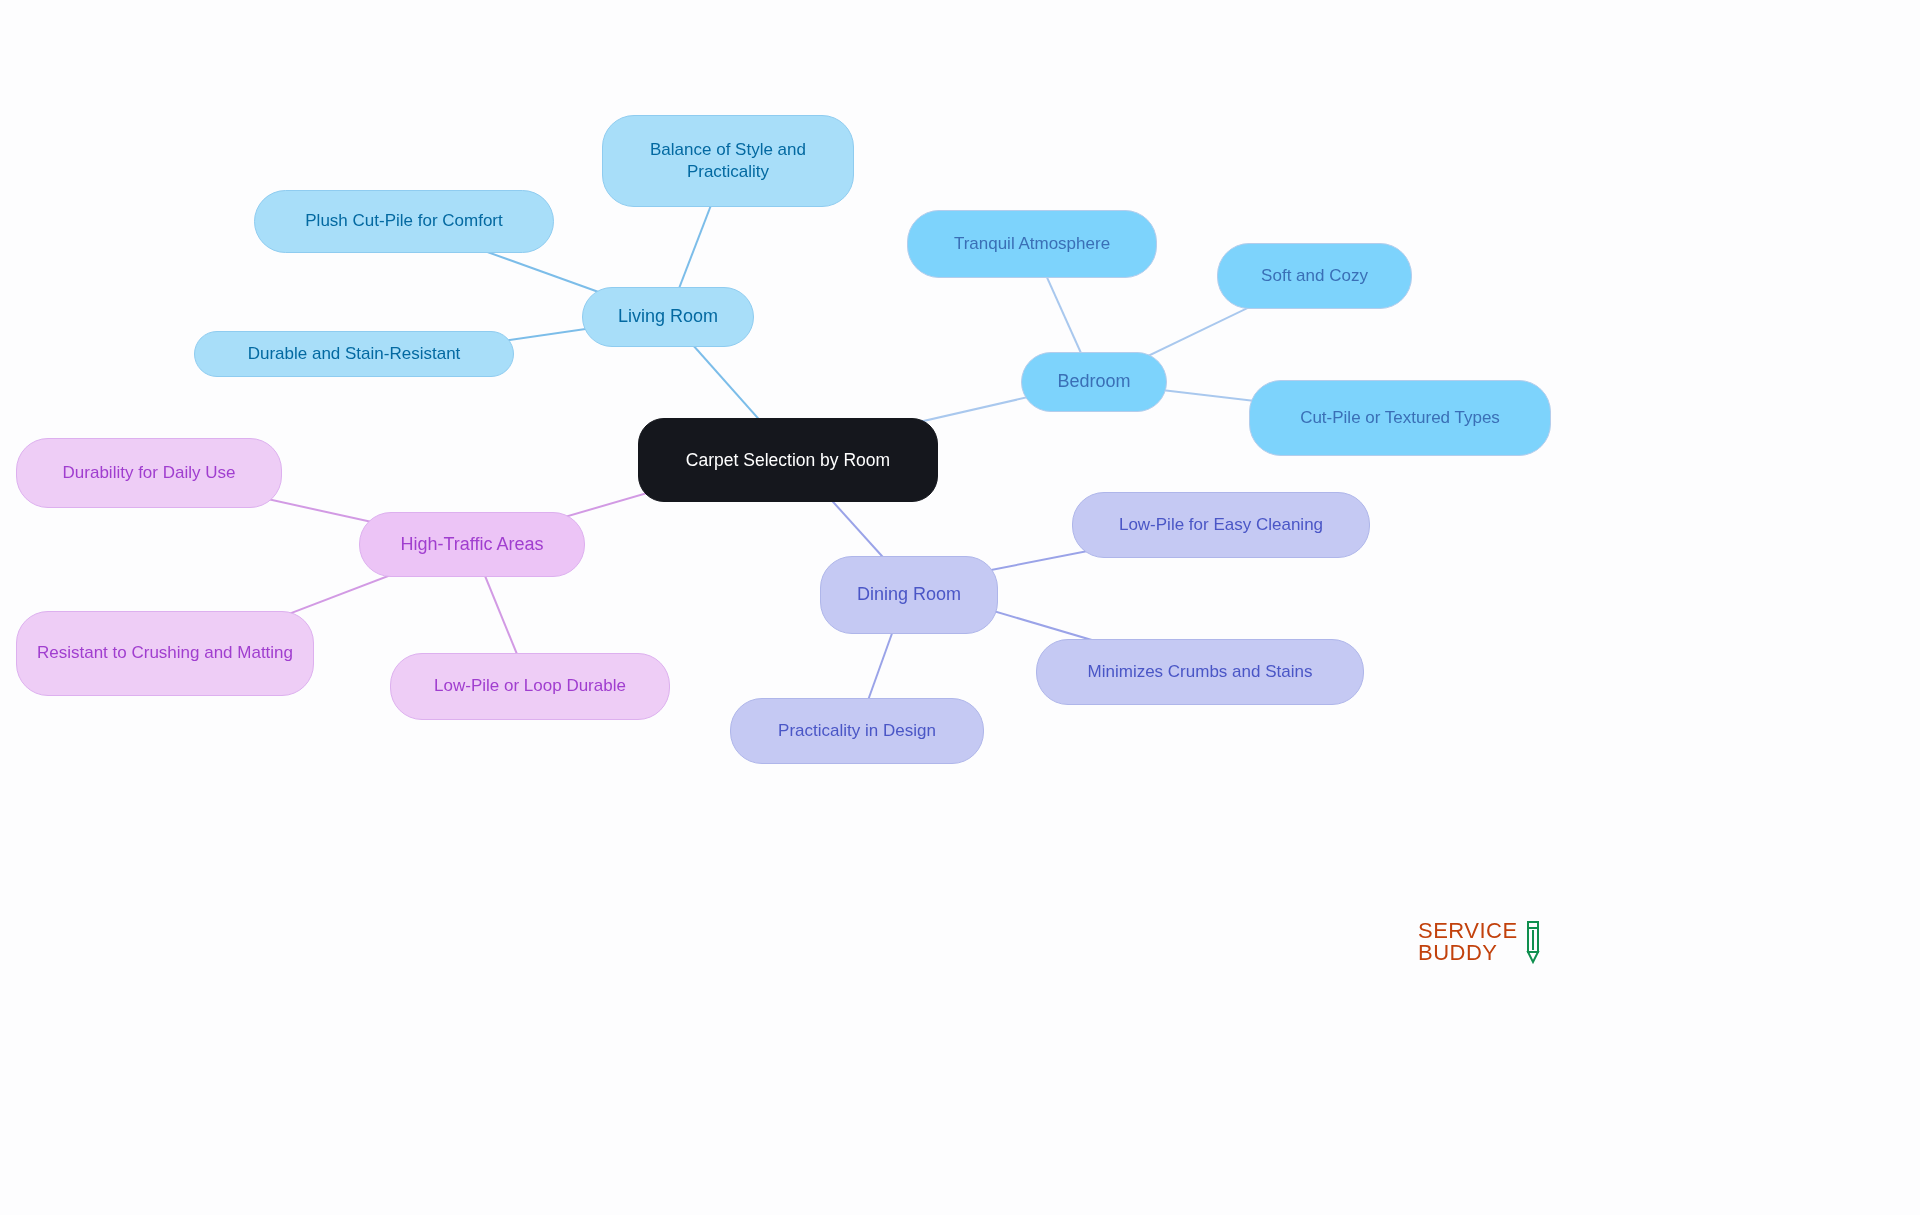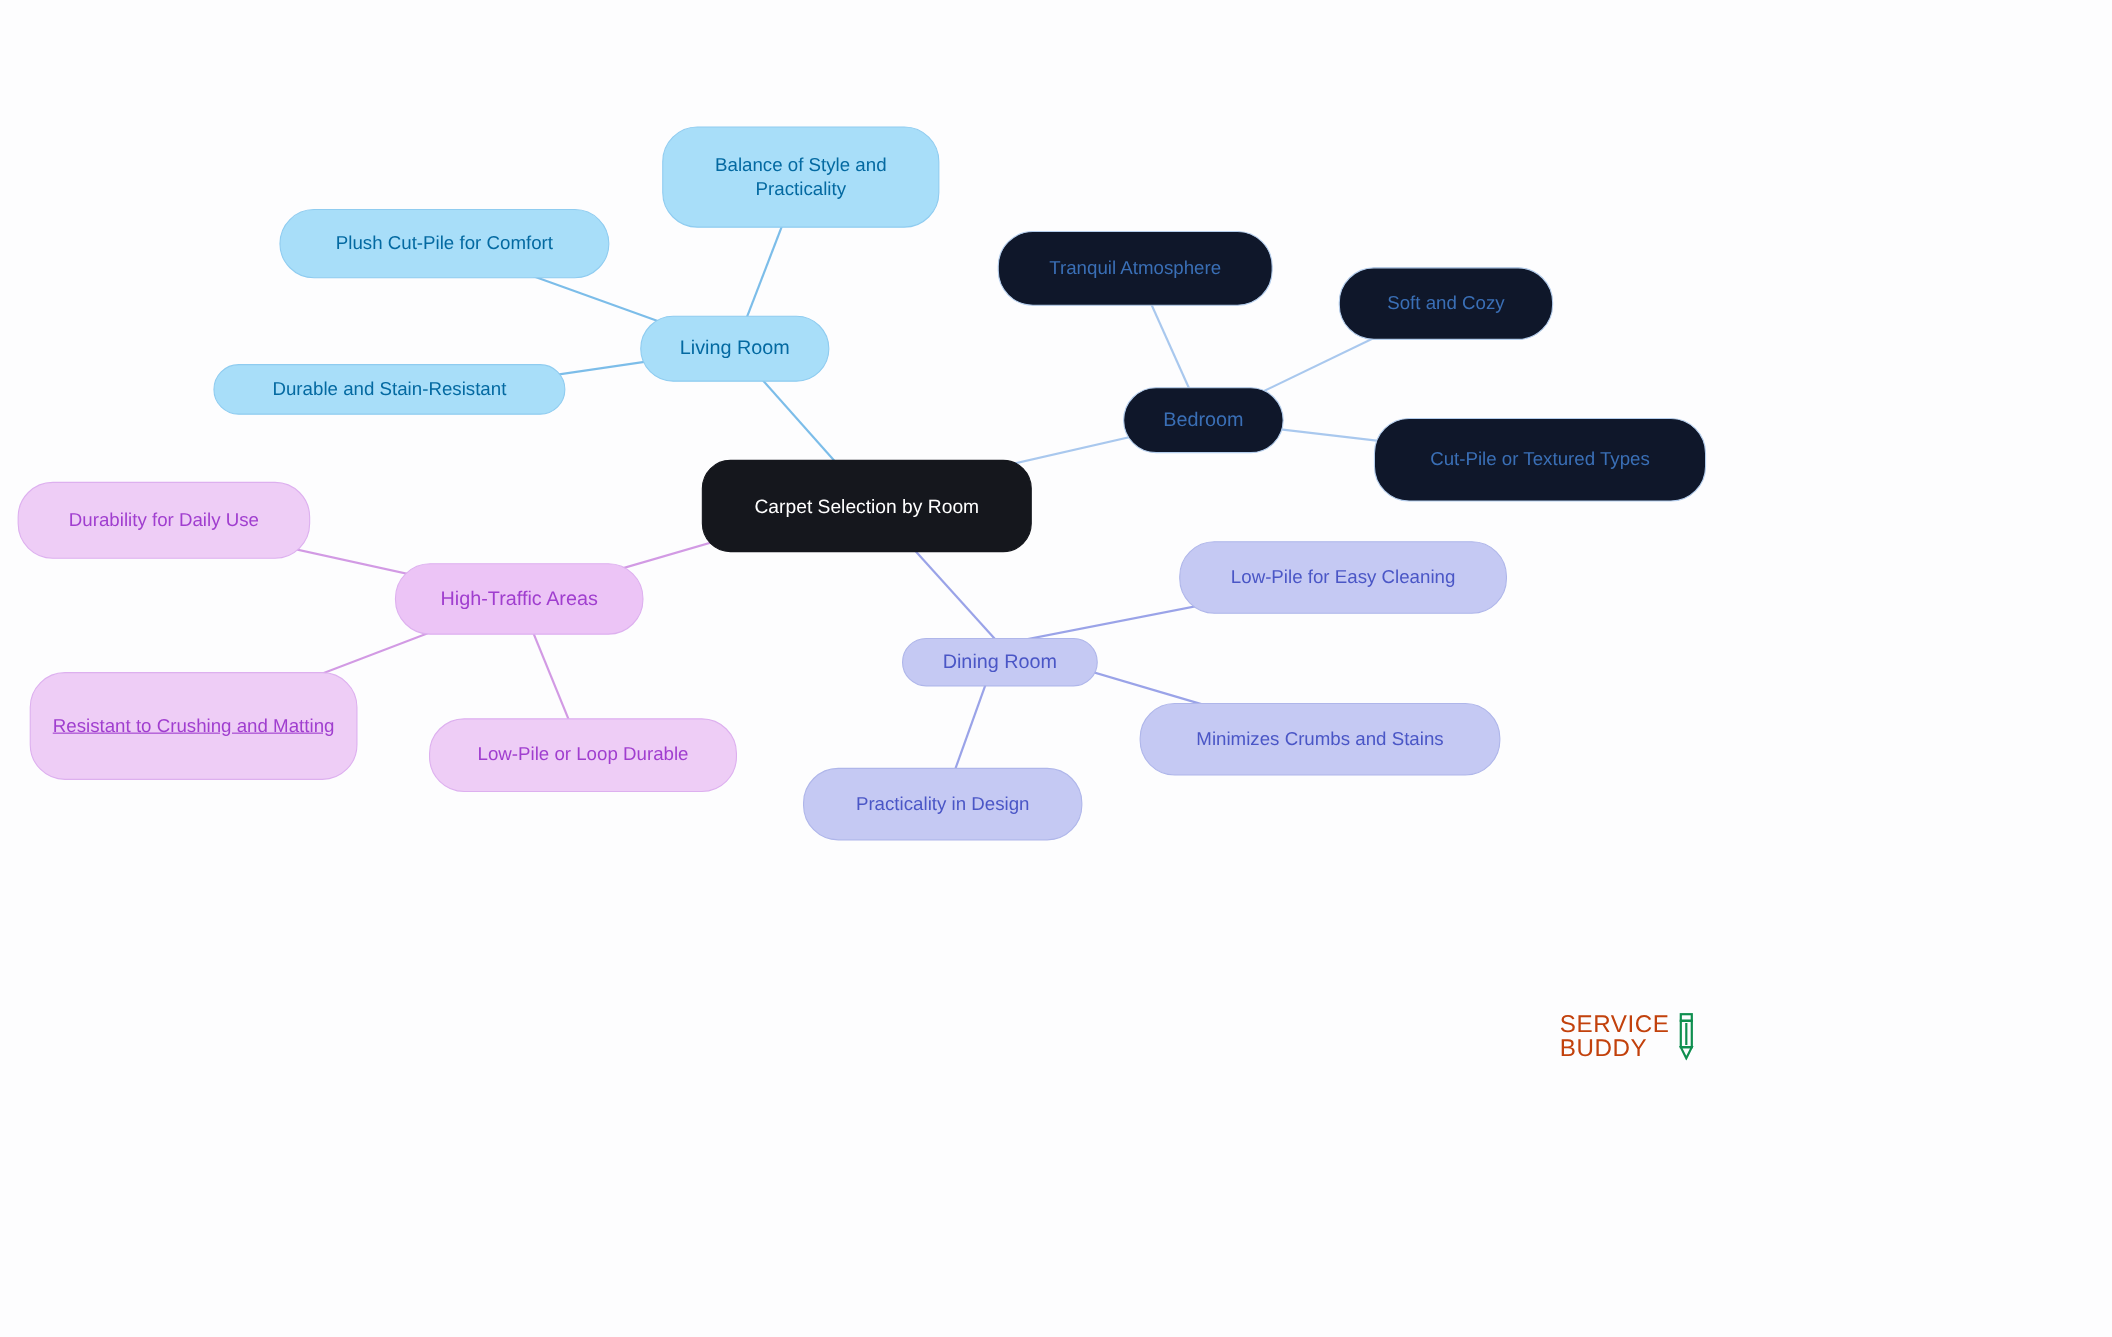--- a/index.html
+++ b/index.html
@@ -9,21 +9,21 @@
   .edge{fill:none;stroke-width:2;}
   .edge.a{stroke:#7cbde9;}
   .edge.b{stroke:#a9c8ee;}
   .edge.c{stroke:#9aa3e8;}
   .edge.d{stroke:#d29ae4;}
   .node{position:absolute;z-index:1;display:flex;align-items:center;justify-content:center;
         text-align:center;border-radius:32px;font-size:17px;line-height:1.3;padding:6px 14px;
         box-sizing:border-box;}
   .node.center{background:#15171d;color:#ffffff;border-radius:26px;font-size:17.5px;border:1px solid #15171d;}
   .node.a{background:#a8def9;border:1px solid #8fccf0;color:#0369a1;}
-  .node.b{background:#0f172a;border:1px solid #b4cdec;color:#3a6fb6;}
+  .node.b{background:#7dd3fc;border:1px solid #b4cdec;color:#3a6fb6;}
   .node.c{background:#c5c9f3;border:1px solid #afb6ea;color:#4a56c6;}
   .node.d{background:#eecdf6;border:1px solid #ddb0ef;color:#a03ecf;}
   .node.branch{font-size:18px;}
   .node.d.branch{background:#ecc4f6;}
   .logo{position:absolute;left:1418px;top:920px;display:flex;align-items:center;gap:6px;z-index:2;}
   .logo-text{color:#c2410c;font-weight:normal;font-size:22px;line-height:1.0;letter-spacing:0.5px;}
   .logo-text div{white-space:nowrap;}
 </style>
 </head>
 <body>
@@ -77,40 +77,40 @@
   <div class="node b" style="left:907px;top:210px;width:250px;height:68px;">
     <span>Tranquil Atmosphere</span>
   </div>
   <div class="node b" style="left:1217px;top:243px;width:195px;height:66px;text-align:center;">
     <span>Soft and Cozy</span>
   </div>
   <div class="node b" style="left:1249px;top:380px;width:302px;height:76px;">
     <span>Cut-Pile or Textured Types</span>
   </div>
 
-  <div class="node c branch" style="left:820px;top:580px;width:178px;height:44px;">
+  <div class="node c branch" style="left:820px;top:556px;width:178px;height:78px;">
     <span>Dining Room</span>
   </div>
   <div class="node c" style="left:1072px;top:492px;width:298px;height:66px;">
     <span>Low-Pile for Easy Cleaning</span>
   </div>
   <div class="node c" style="left:1036px;top:639px;width:328px;height:66px;">
     <span>Minimizes Crumbs and Stains</span>
   </div>
   <div class="node c" style="left:730px;top:698px;width:254px;height:66px;">
     <span>Practicality in Design</span>
   </div>
 
   <div class="node d branch" style="left:359px;top:512px;width:226px;height:65px;">
     <span>High-Traffic Areas</span>
   </div>
   <div class="node d" style="left:16px;top:438px;width:266px;height:70px;">
     <span>Durability for Daily Use</span>
   </div>
-  <div class="node d" style="left:27px;top:611px;width:298px;height:98px;text-decoration:underline;">
+  <div class="node d" style="left:16px;top:611px;width:298px;height:85px;">
     <span>Resistant to Crushing and Matting</span>
   </div>
   <div class="node d" style="left:390px;top:653px;width:280px;height:67px;">
     <span>Low-Pile or Loop Durable</span>
   </div>
 
   <div class="logo">
     <div class="logo-text">
       <div>SERVICE</div>
       <div>BUDDY</div>

